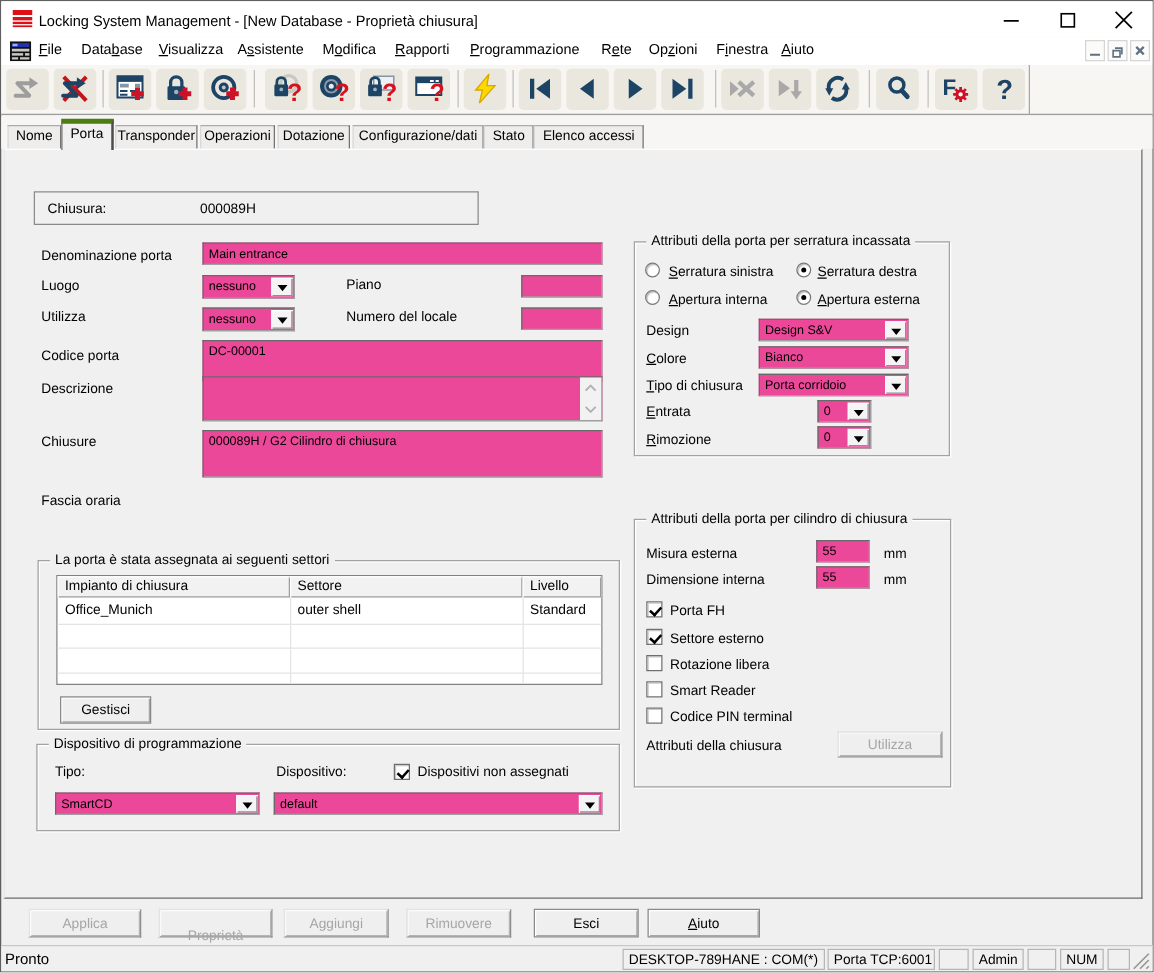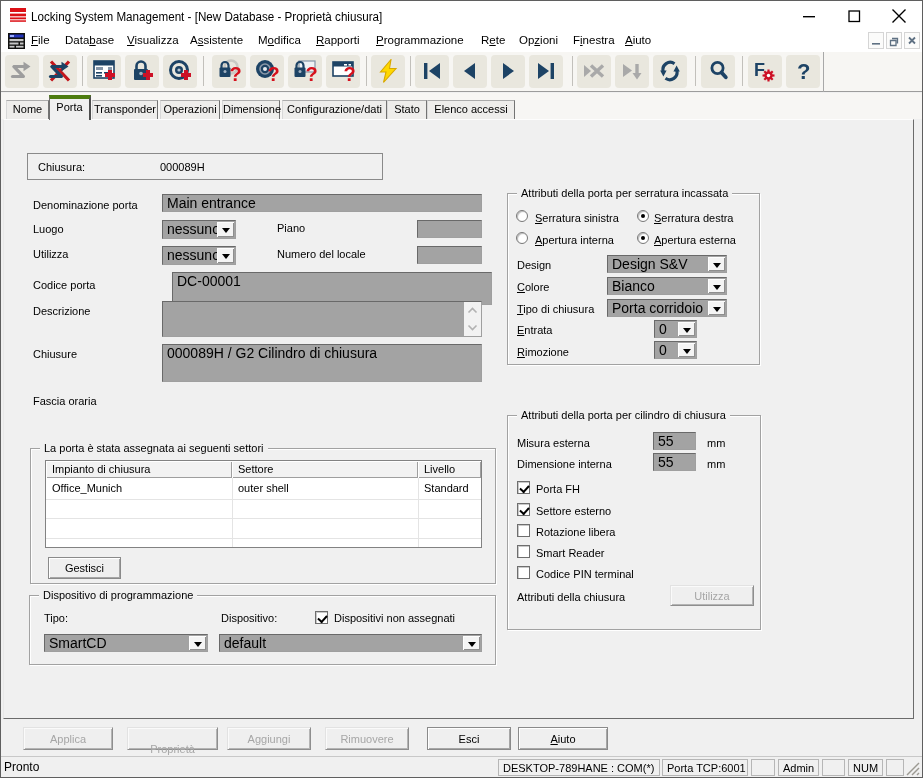--- a/index.html
+++ b/index.html
@@ -22,21 +22,21 @@
 .tsep{position:absolute;top:4px;width:1px;height:30px;background:#c2c0bb;}
 
 #tabstrip{position:absolute;left:1px;top:93px;width:921px;height:26px;background:#f7f6f4;}
 .tab{position:absolute;top:7px;height:19px;background:#eeedeb;border-top:1px solid #ababab;border-left:1px solid #d8d8d8;border-right:1px solid #737373;
   font-size:11px;text-align:center;line-height:17px;color:#000;}
 .tab.active{top:2px;height:25px;background:#f0f0f0;border-top:4px solid #4d7c0f;border-left:1px solid #6f6f6f;border-right:2px solid #4d4d4d;z-index:3;}
 
 #page{position:absolute;left:3px;top:119px;width:911px;height:600px;background:#f0f0f0;
   border-top:1px solid #fdfdfd;border-left:1px solid #e8e8e8;border-right:1px solid #6b6b6b;border-bottom:1px solid #6b6b6b;}
 
-.field{position:absolute;background:#a3a3a3;border:1px solid;border-color:#696969 #9f9f9f #9f9f9f #696969;font-size:14px;color:#000;
+.field{position:absolute;background:#ec4899;border:1px solid;border-color:#696969 #9f9f9f #9f9f9f #696969;font-size:10px;color:#000;
   padding:2px 0 0 4px;white-space:nowrap;overflow:hidden;line-height:13px;}
 .combo .arr{position:absolute;right:1px;top:1px;bottom:1px;width:17px;background:#f4f4f4;
   box-shadow:inset 1px 1px 0 #fdfdfd,inset -1px -1px 0 #8e8e8e;}
 .combo .arr:after{content:"";position:absolute;left:5px;top:6px;border:4px solid transparent;border-top:5px solid #000;}
 
 .gbox{position:absolute;border:1px solid #a2a2a2;box-shadow:inset 1px 1px 0 #ffffff,1px 1px 0 #ffffff;}
 .gtitle{position:absolute;top:-7px;left:9px;background:#f0f0f0;padding:0 4px;font-size:11px;line-height:13px;white-space:nowrap;}
 
 .btn{position:absolute;background:#efefef;border:1px solid #8a8a8a;
   box-shadow:inset 1px 1px 0 #fff,inset -1px -1px 0 #a6a6a6;
@@ -280,21 +280,21 @@
           <text x="6" y="20" font-family="Liberation Sans" font-size="22" font-weight="bold" fill="#1d4365">?</text>
         </svg>
       </div>
     <div class="abs" style="left:822px;top:0;width:1px;height:40px;background:#a8a8a8"></div>
   </div>
   <div id="tabstrip">
     <div class="tab" style="left:5px;width:43px">Nome</div>
     <div class="tab active" style="left:48px;width:42px">Porta</div>
     <div class="tab" style="left:91px;width:66px">Transponder</div>
     <div class="tab" style="left:159px;width:60px">Operazioni</div>
-    <div class="tab" style="left:221px;width:58px">Dimensione</div>
+    <div class="tab" style="left:221px;width:58px">Dotazione</div>
     <div class="tab" style="left:281px;width:105px">Configurazione/dati</div>
     <div class="tab" style="left:386px;width:40px">Stato</div>
     <div class="tab" style="left:426px;width:88px">Elenco accessi</div>
   </div>
   <div id="page"></div>
 
   <div class="abs" style="left:27px;top:153px;width:356px;height:27px;border:1px solid #8a8a8a"></div>
   <div class="lbl" style="left:38px;top:161px">Chiusura:</div>
   <div class="lbl" style="left:160px;top:161px">000089H</div>
 
@@ -306,21 +306,21 @@
   <div class="lbl" style="left:33px;top:348px">Chiusure</div>
   <div class="lbl" style="left:33px;top:395px">Fascia oraria</div>
   <div class="lbl" style="left:277px;top:222px">Piano</div>
   <div class="lbl" style="left:277px;top:248px">Numero del locale</div>
 
   <div class="field" style="left:162px;top:194px;width:320px;height:18px">Main entrance</div>
   <div class="field combo" style="left:162px;top:220px;width:74px;height:19px">nessuno<span class="arr"></span></div>
   <div class="field" style="left:417px;top:220px;width:65px;height:18px"></div>
   <div class="field combo" style="left:162px;top:246px;width:74px;height:19px">nessuno<span class="arr"></span></div>
   <div class="field" style="left:417px;top:246px;width:65px;height:18px"></div>
-  <div class="field" style="left:172px;top:272px;width:320px;height:33px">DC-00001</div>
+  <div class="field" style="left:162px;top:272px;width:320px;height:33px">DC-00001</div>
   <div class="field" style="left:162px;top:301px;width:320px;height:36px"></div>
   <div class="abs" style="left:464px;top:302px;width:17px;height:34px;background:#f2f2f2"></div>
   <svg class="abs" style="left:466px;top:305px" width="13" height="28" viewBox="0 0 13 28">
       <g fill="none" stroke="#b2b2b2" stroke-width="1.6">
         <path d="M2.5 7.5 L6.5 3.5 L10.5 7.5"></path>
         <path d="M2.5 20.5 L6.5 24.5 L10.5 20.5"></path>
       </g>
     </svg>
   <div class="field" style="left:162px;top:344px;width:320px;height:38px">000089H / G2 Cilindro di chiusura</div>
 

